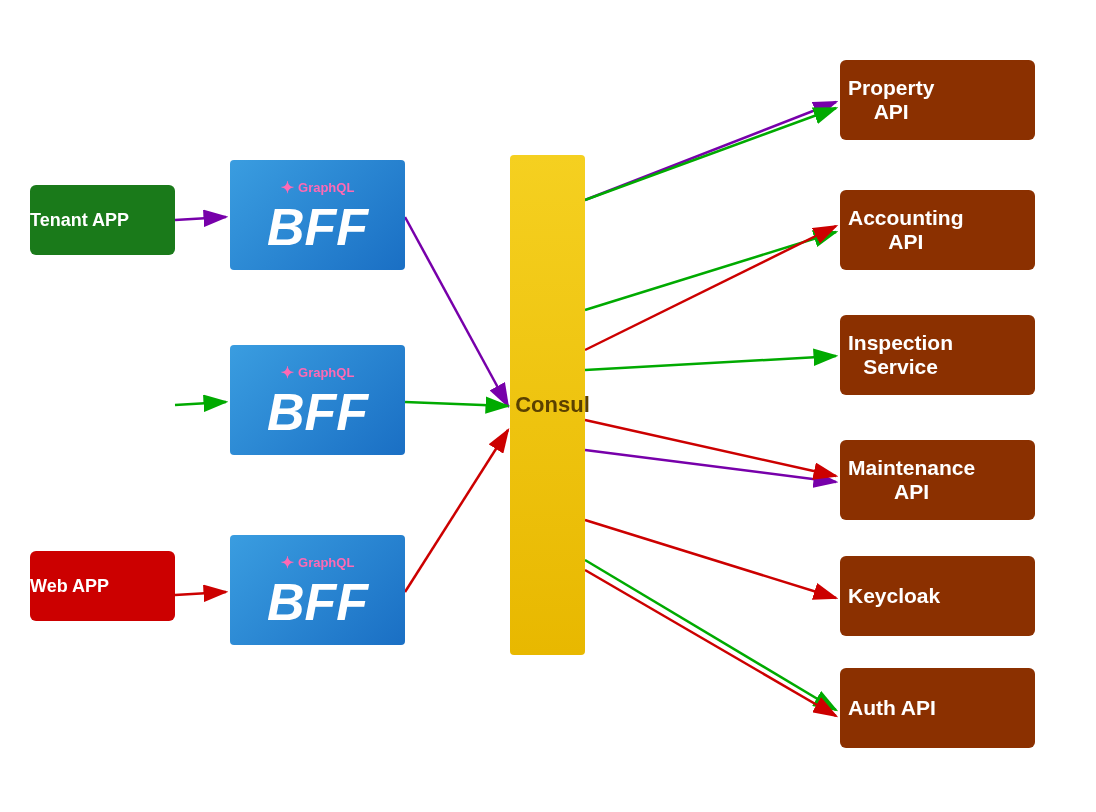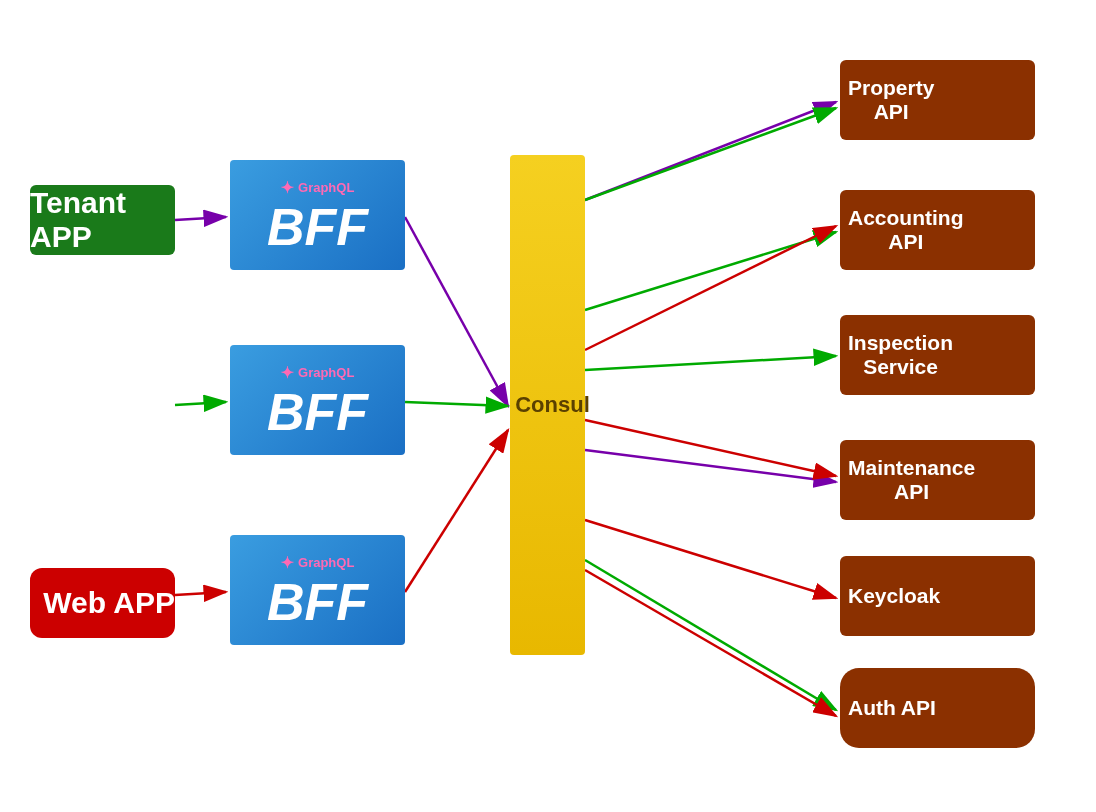--- a/index.html
+++ b/index.html
@@ -16,25 +16,25 @@
       position: relative;
       width: 1096px;
       height: 812px;
     }
 
     
     .app-box {
       position: absolute;
       background: #1a7a1a;
       color: white;
-      font-size: 30px;
-      font-weight: bold;
-      display: flex;
-      align-items: center;
-      justify-content: flex-end;
+      font-size: 18px;
+      font-weight: bold;
+      display: flex;
+      align-items: center;
+      justify-content: flex-start;
       border-radius: 6px;
       width: 145px;
       height: 70px;
     }
 
     
     .bff-box {
       position: absolute;
       background: linear-gradient(135deg, #3a9de0 0%, #1a6fc4 100%);
       color: white;
@@ -159,21 +159,21 @@
     <line x1="585" y1="560" x2="836" y2="710" stroke="#00aa00" stroke-width="2.5" marker-end="url(#arrow-green)"></line>
 
     <line x1="585" y1="570" x2="836" y2="716" stroke="#cc0000" stroke-width="2.5" marker-end="url(#arrow-red)"></line>
   </svg>
 
   <div class="app-box" style="left:30px; top:185px;">
     <span>Tenant APP</span>
   </div>
 
 
-  <div class="app-box" style="left:30px; top:568px; background:#cc0000;border-radius:12px;">
+  <div class="app-box" style="left:30px; top:551px; background:#cc0000;">
     <span>Web APP</span>
   </div>
 
   <div class="bff-box" style="left:230px; top:160px;">
     <div class="graphql-label">
       <span class="graphql-icon">✦</span>
       <span>GraphQL</span>
     </div>
     <div class="bff-title">BFF</div>
   </div>
@@ -211,17 +211,17 @@
   </div>
 
   <div class="service-box" style="left:840px; top:440px;">
     <span>Maintenance<br>API</span>
   </div>
 
   <div class="service-box" style="left:840px; top:556px;">
     <span>Keycloak</span>
   </div>
 
-  <div class="service-box" style="left:840px; top:668px;border-radius:19px;">
+  <div class="service-box" style="left:840px; top:668px;">
     <span>Auth API</span>
   </div>
 
 </div>
 
 </body></html>

